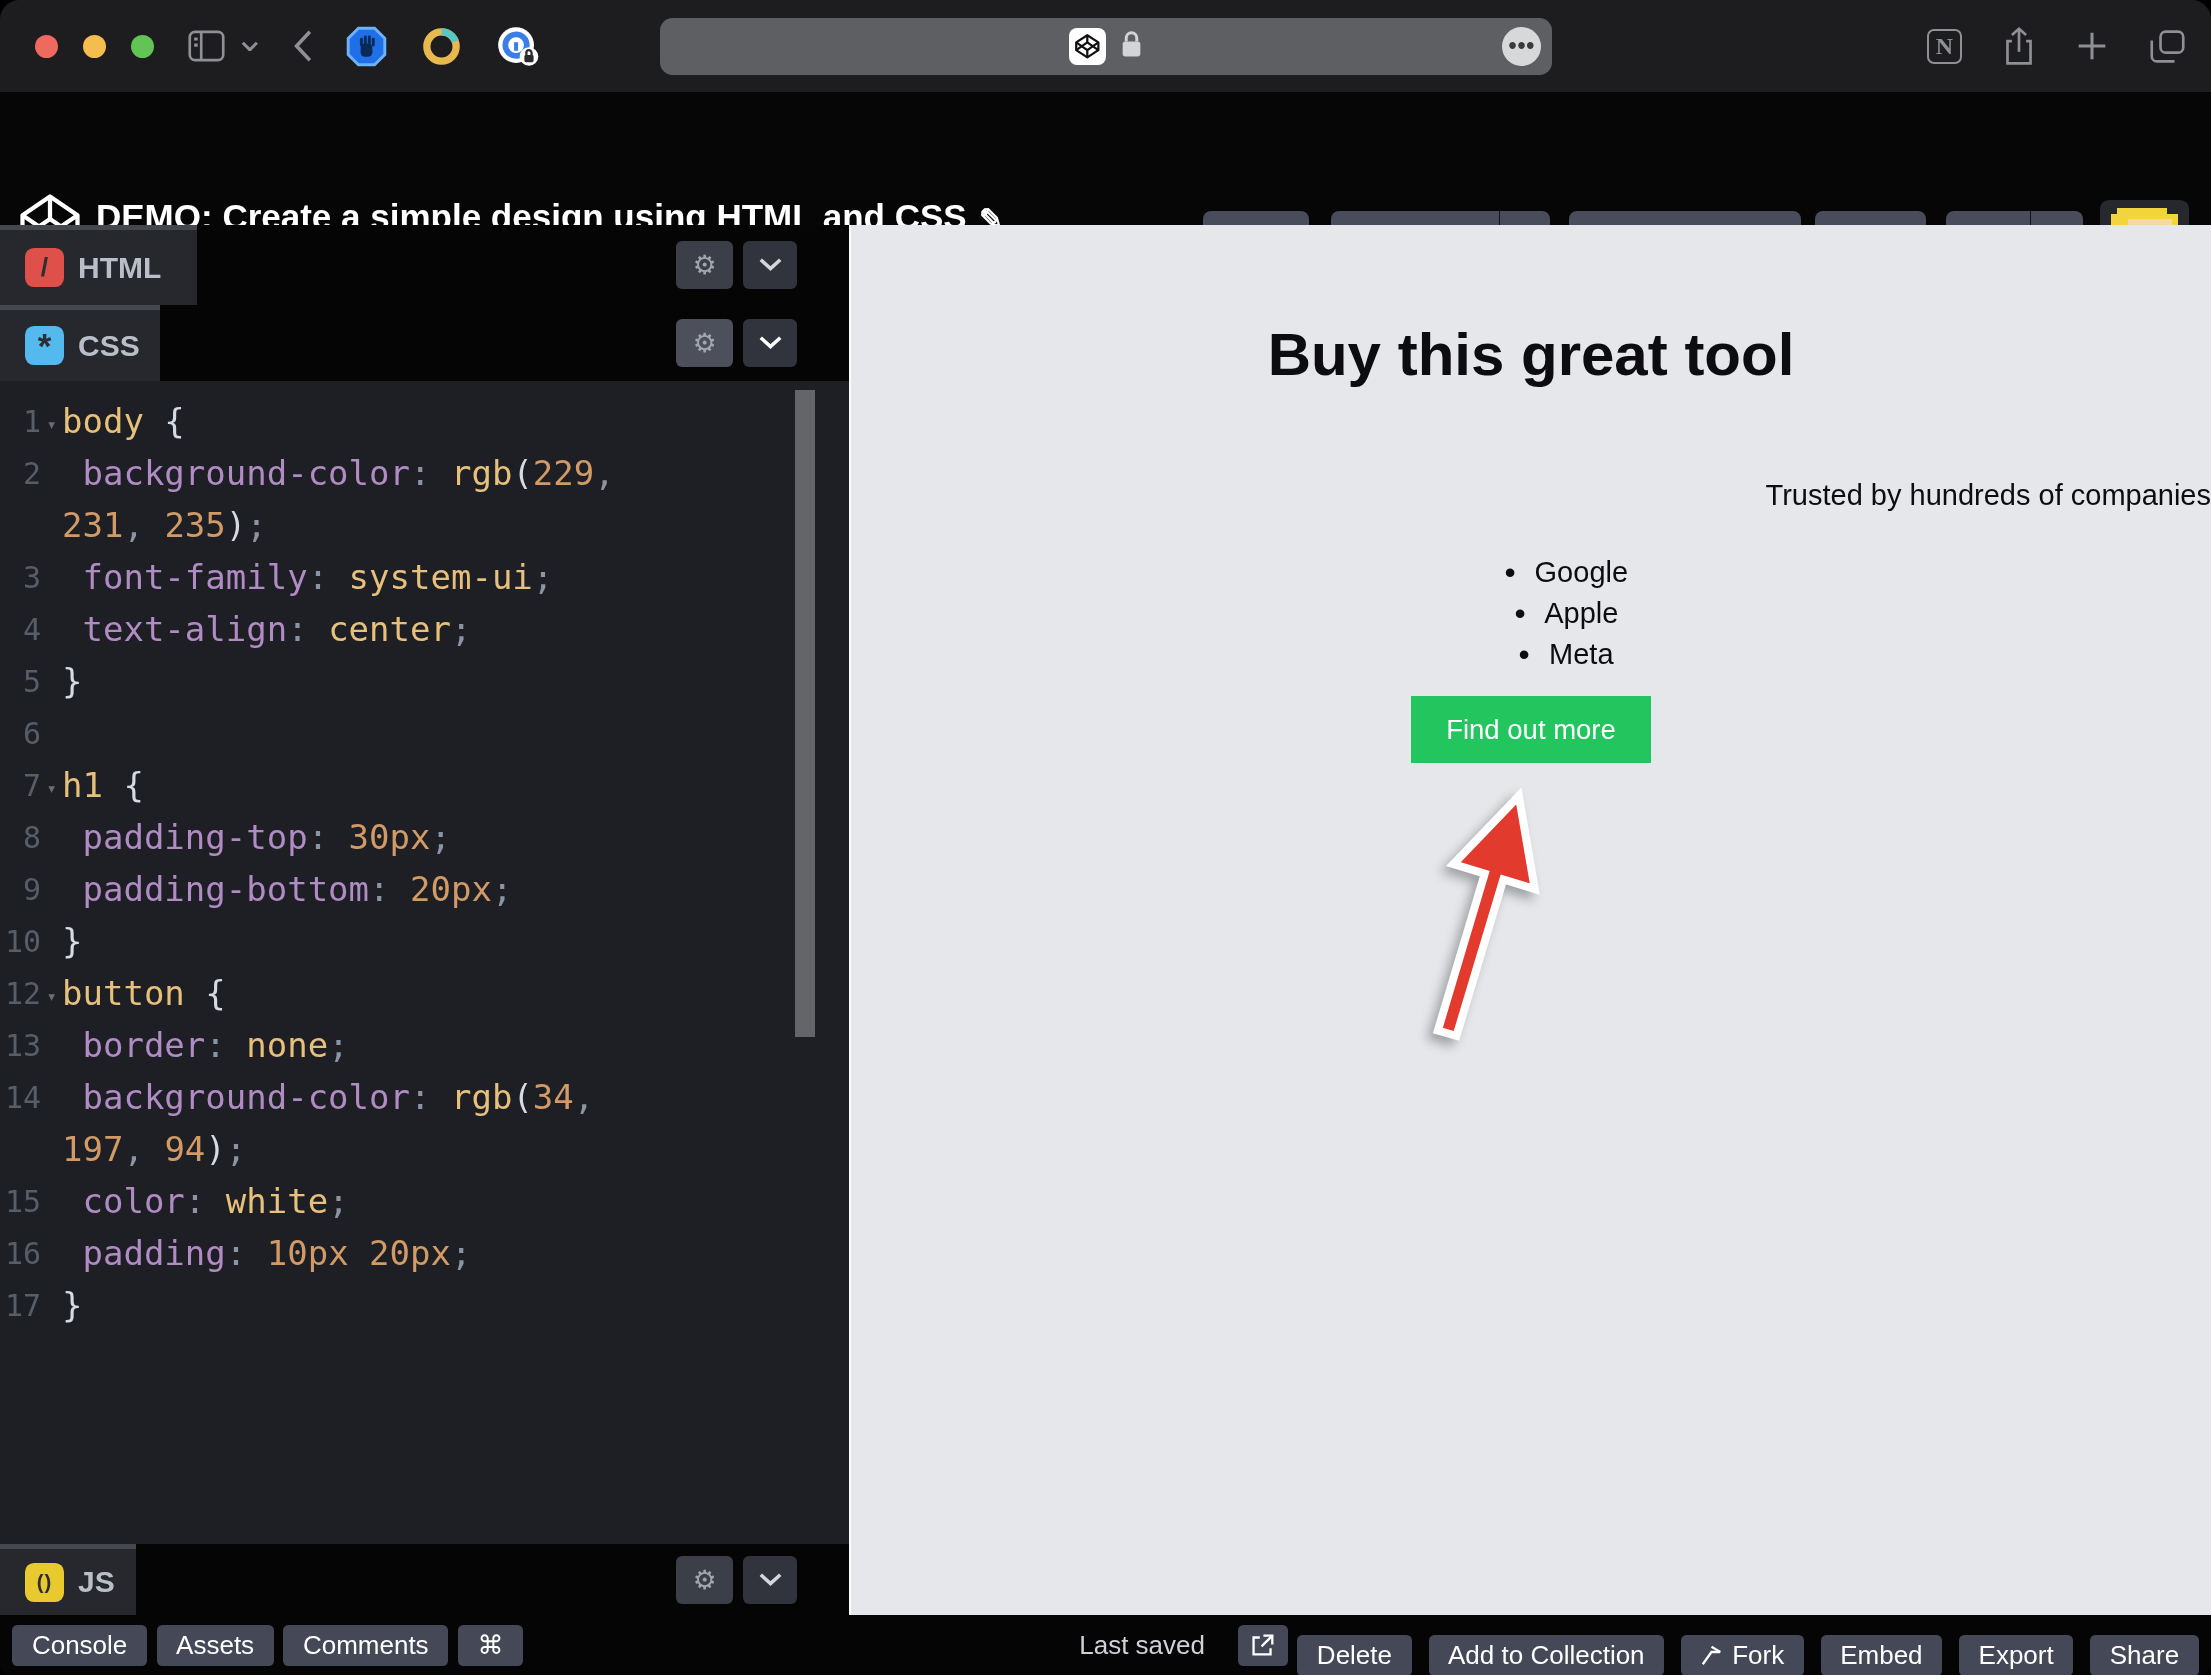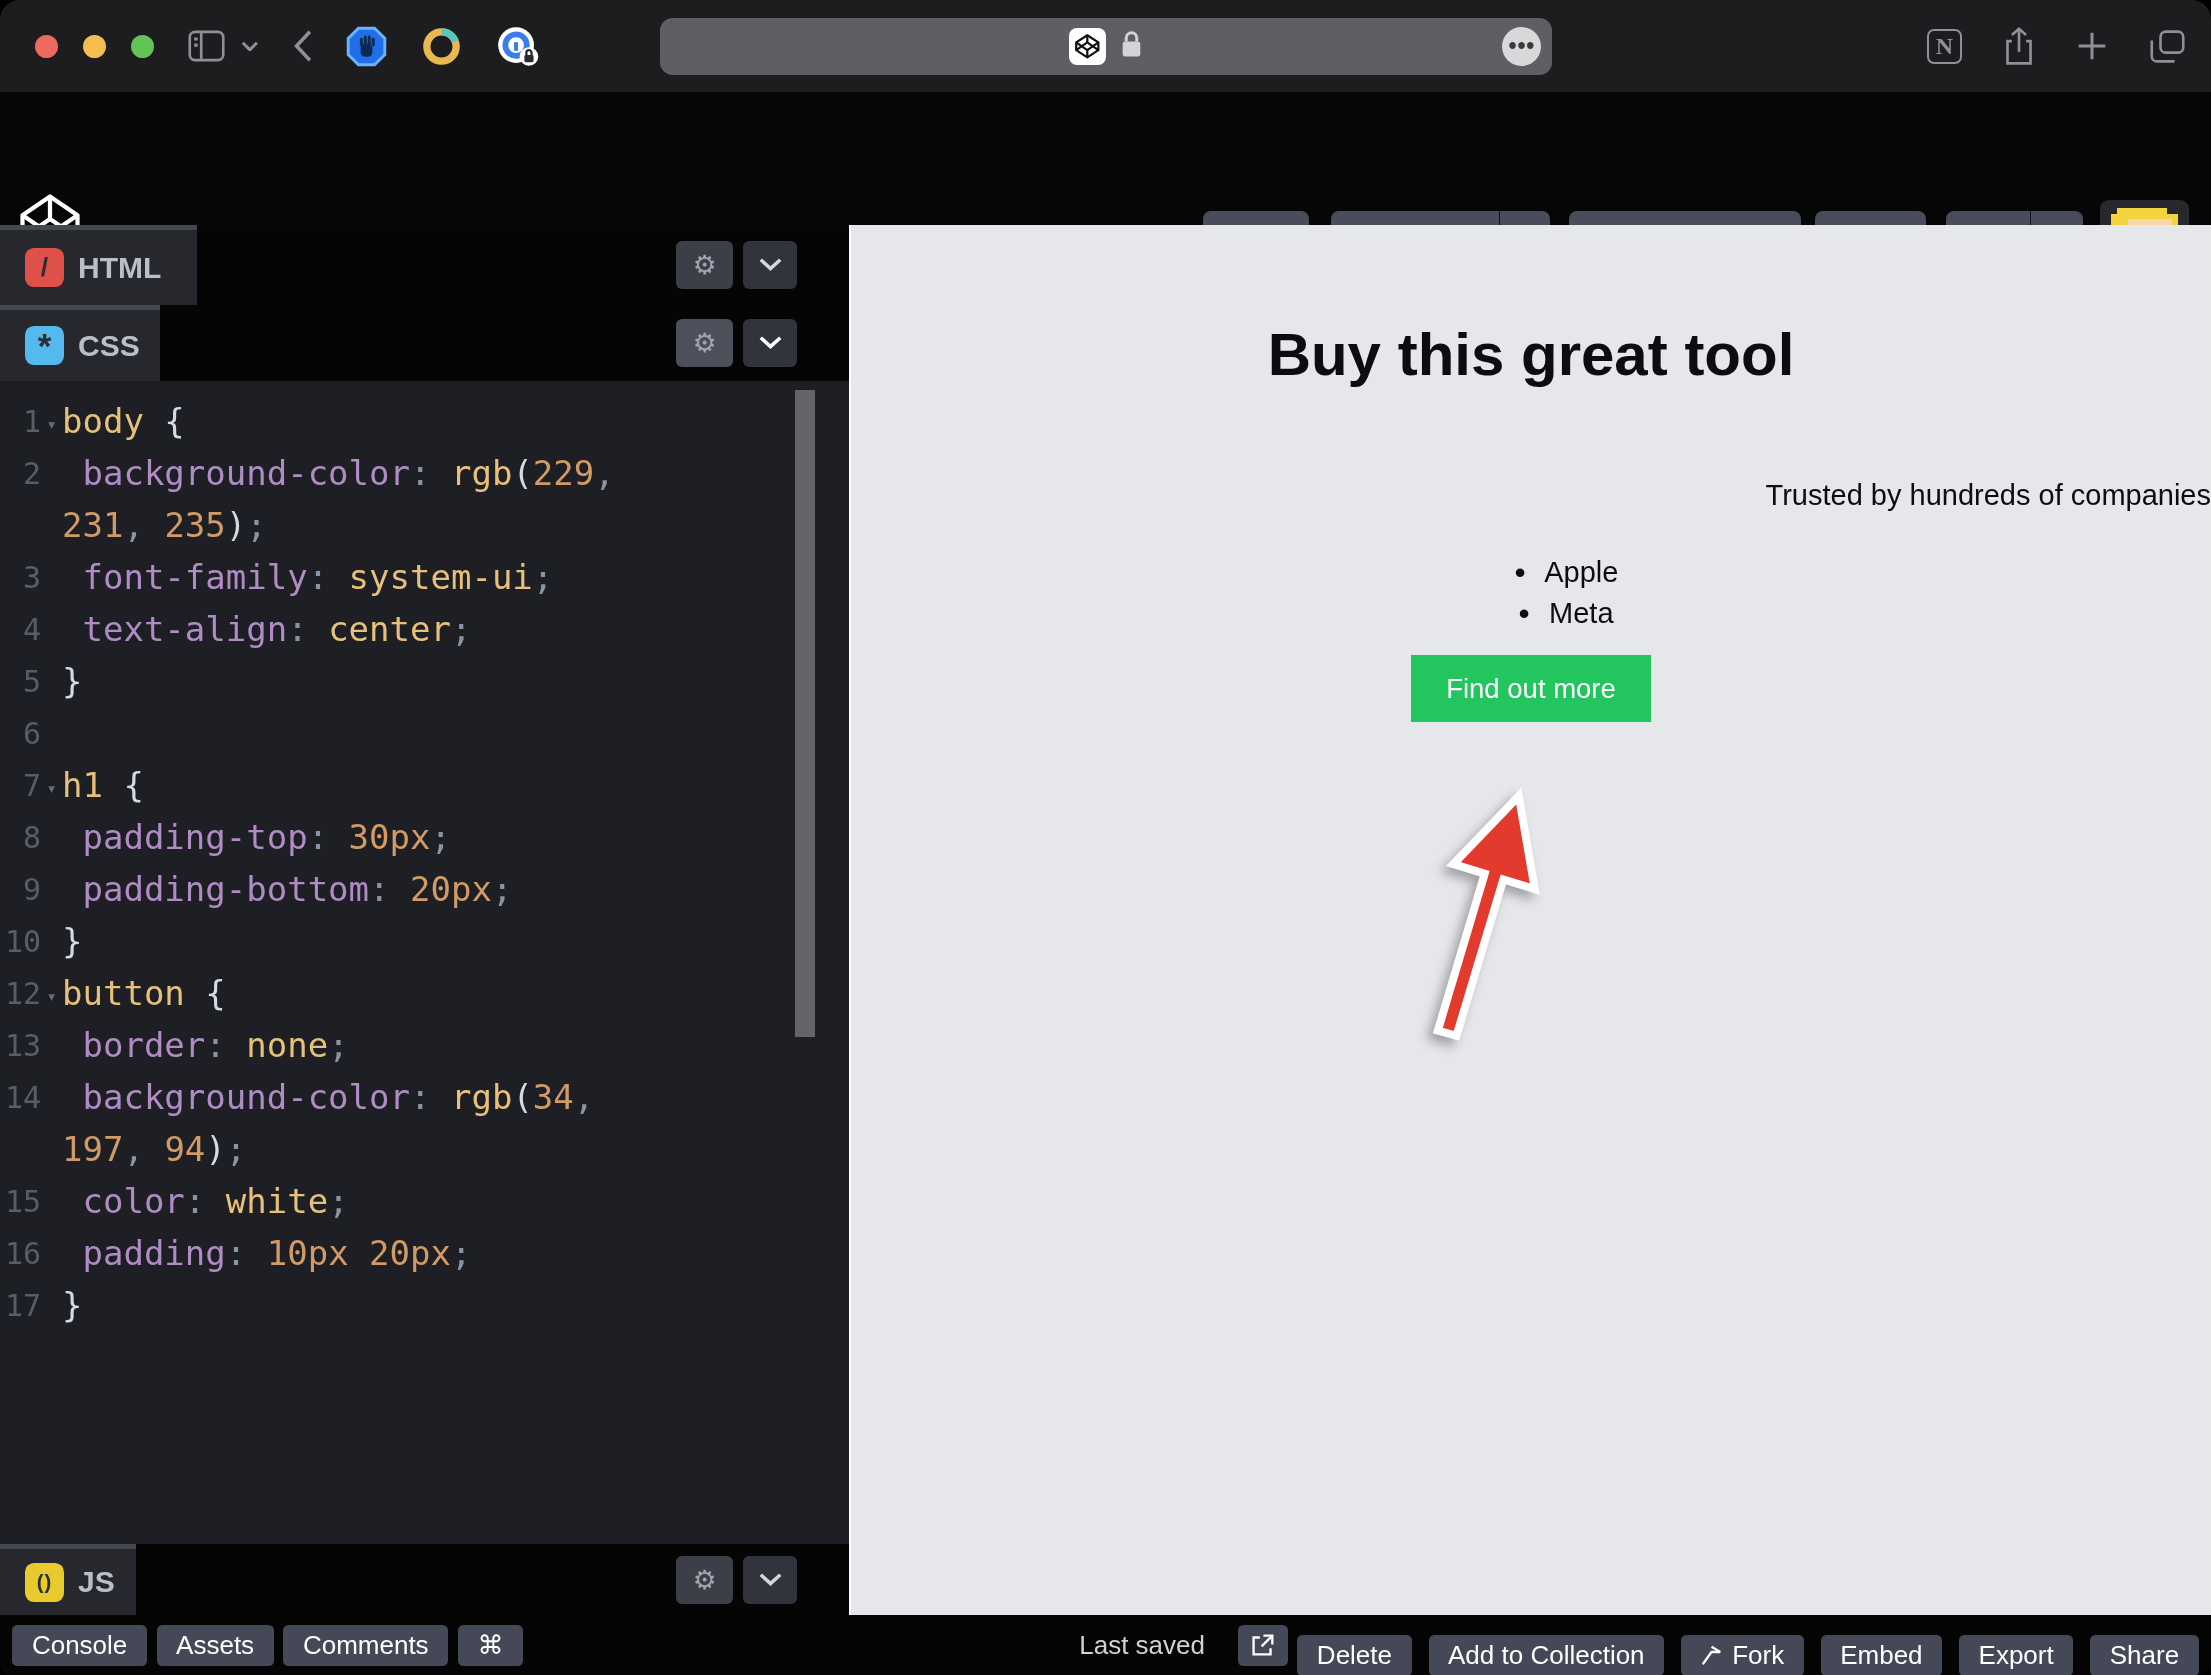--- a/index.html
+++ b/index.html
@@ -180,20 +180,21 @@
   <div class="cp-header">
     <span class="cp-logo">
       <svg width="60" height="67" viewBox="0 0 24 26" fill="none" stroke="#fff" stroke-width="1.7" stroke-linejoin="round">
         <polygon points="12,1 23,8.5 23,17.5 12,25 1,17.5 1,8.5"></polygon>
         <polyline points="23,8.5 12,16 1,8.5"></polyline>
           <polyline points="1,17.5 12,10 23,17.5"></polyline>
         <line x1="12" y1="1" x2="12" y2="10"></line>
           <line x1="12" y1="16" x2="12" y2="25"></line>
       </svg>
     </span>
+    <div class="cp-title"><span>DEMO: Create a simple design using HTML and CSS</span><span class="pencil">✎</span></div>
     <div class="cp-author">Flavio Copes</div>
 
     <button class="hdr-btn btn-heart">
         <span>♥</span>
       </button>
 
     <div class="hdr-btn btn-save-group">
       <span class="save-main">
         <svg width="39" height="26.6" viewBox="0 0 44 30">
             <path d="M12 28 a9 9 0 0 1 -1 -17.9 A12 12 0 0 1 34 12 a8 8 0 0 1 1 16 z" fill="#fff"></path>
@@ -331,20 +332,21 @@
           </button>
         </span>
       </div>
     </div>
 
     <div class="preview">
       <div class="pv-body">
         <h1 class="pv-h1">Buy this great tool</h1>
         <p class="pv-sub">Trusted by hundreds of companies</p>
         <ul class="pv-list" id="companies-list">
+            <li><span class="blt">•</span><span>Google</span></li>
             <li><span class="blt">•</span><span>Apple</span></li>
             <li><span class="blt">•</span><span>Meta</span></li>
           </ul>
         <button class="pv-cta">Find out more</button>
       </div>
       <svg class="arrow-svg" width="177" height="275" viewBox="0 0 200 310">
         <path d="M132,20 L150,125 L114.5,114.2 L61.5,291 L40.5,285 L93.5,107.8 L58,97 Z" fill="#e23a2d" stroke="#ffffff" stroke-width="9" stroke-linejoin="miter"></path>
       </svg>
     </div>
   </div>

